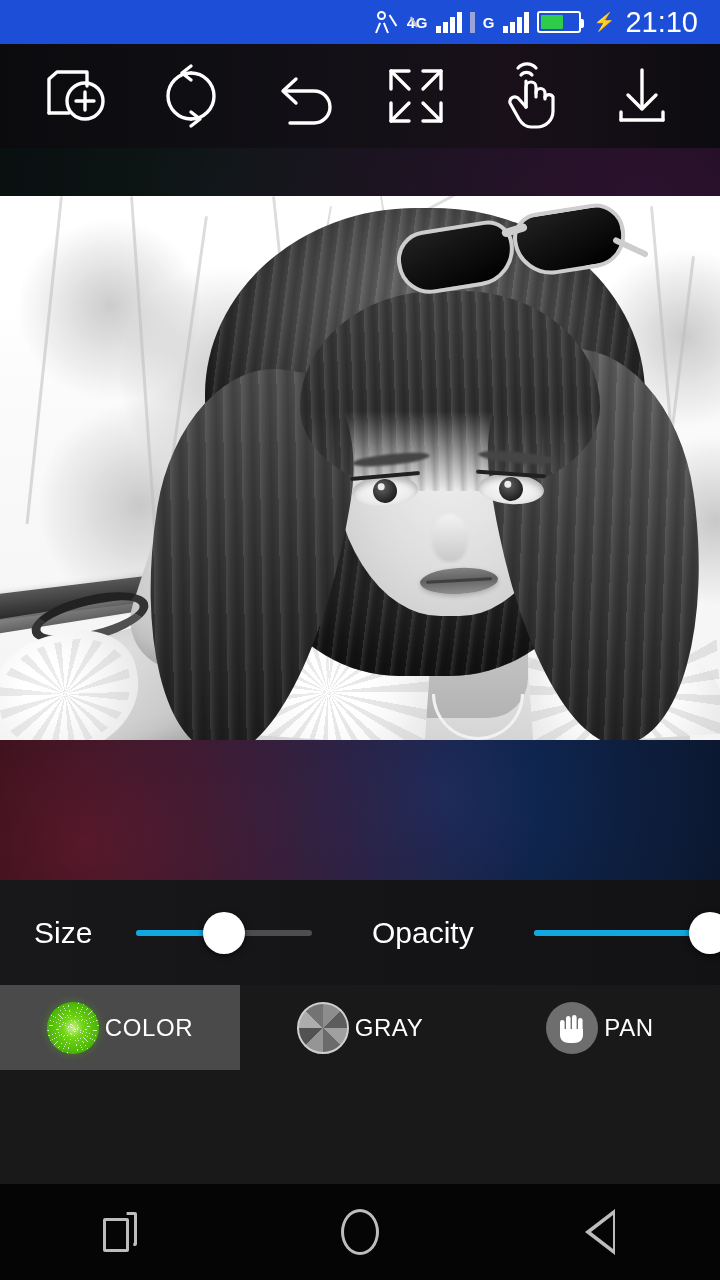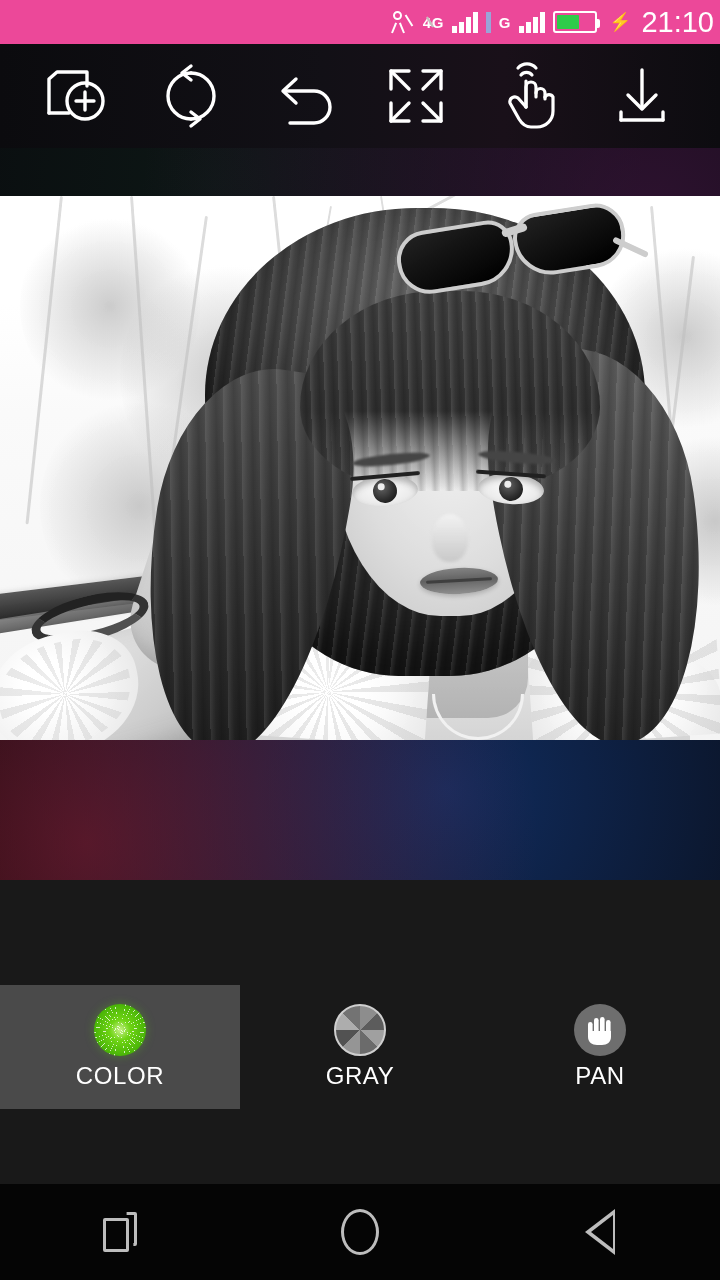--- a/index.html
+++ b/index.html
@@ -4,23 +4,23 @@
 <style>
   * { margin:0; padding:0; box-sizing:border-box; }
   html,body { width:720px; height:1280px; background:#000; overflow:hidden; }
   body { font-family:"Liberation Sans", sans-serif; -webkit-font-smoothing:antialiased; }
 
   #app { position:relative; width:720px; height:1280px; background:#000; }
 
   
   .statusbar{
     position:absolute; left:0; top:0; width:720px; height:44px;
-    background:#ec4899;
+    background:#1d4ed8;
     display:flex; align-items:center; justify-content:flex-end;
-    padding-right:6px; gap:8px;
+    padding-right:22px; gap:8px;
   }
   .sb-person{ width:26px; height:24px; position:relative; }
   .sb-person .head{
     position:absolute; left:4px; top:1px; width:9px; height:9px;
     border:2px solid #fff; border-radius:50%;
   }
   .sb-person .b1, .sb-person .b2{
     position:absolute; bottom:1px; width:2px; height:11px; background:#fff;
     transform-origin:bottom center;
   }
@@ -306,22 +306,22 @@
     position:absolute; top:50%; width:42px; height:42px; margin-top:-21px; margin-left:-21px;
     background:#fff; border-radius:50%;
     box-shadow:0 2px 6px rgba(0,0,0,.6);
   }
 
   .modes{
     position:absolute; left:0; top:105px; width:720px; height:100px;
     display:flex;
   }
   .mode{
-    flex:1; display:flex; flex-direction:column; align-items:center; justify-content:center;
-    gap:6px; height:124px;
+    flex:1; display:flex; flex-direction:row; align-items:center; justify-content:center;
+    gap:6px; height:85px;
   }
   .mode.selected{ background:#4a4a4a; }
   .mode .lbl{ color:#fff; font-size:24px; letter-spacing:.6px; }
   .mode .ico{ width:52px; height:52px; border-radius:50%; position:relative; }
 
   .ico.color{
     background:radial-gradient(circle at 50% 50%, #c9f08a 0%, #6fd414 28%, #49b407 70%, #3a9a05 100%);
     box-shadow:0 0 10px rgba(90,200,20,.35);
   }
   .ico.color:after{
@@ -543,20 +543,35 @@
         <div class="lens l"></div>
         <div class="lens r"></div>
         <div class="bridge"></div>
         <div class="temple"></div>
       </div>
     </div>
   </div>
 
   <div class="controls">
 
+    <div class="sliderRow">
+      <div class="sliderLabel" style="margin-left:34px; width:100px;">Size</div>
+      <div class="slider" id="size-slider" style="width:176px; margin-left:2px;">
+        <div class="track"></div>
+        <div class="fillbar" id="size-fill" style="background: rgb(17, 168, 224); width: 88px;"></div>
+        <div class="thumb" id="size-thumb" style="left: 88px;"></div>
+      </div>
+
+      <div class="sliderLabel" style="margin-left:60px; width:160px;">Opacity</div>
+      <div class="slider" id="opacity-slider" style="width:176px; margin-left:2px;">
+        <div class="track"></div>
+        <div class="fillbar" id="opacity-fill" style="background: rgb(17, 168, 224); width: 176px;"></div>
+        <div class="thumb" id="opacity-thumb" style="left: 176px;"></div>
+      </div>
+    </div>
 
     <div class="modes">
 
       <div class="mode selected" style="background: rgb(74, 74, 74);">
         <div class="ico color"></div>
         <div class="lbl">COLOR</div>
       </div>
 
       <div class="mode">
         <div class="ico gray"></div>

